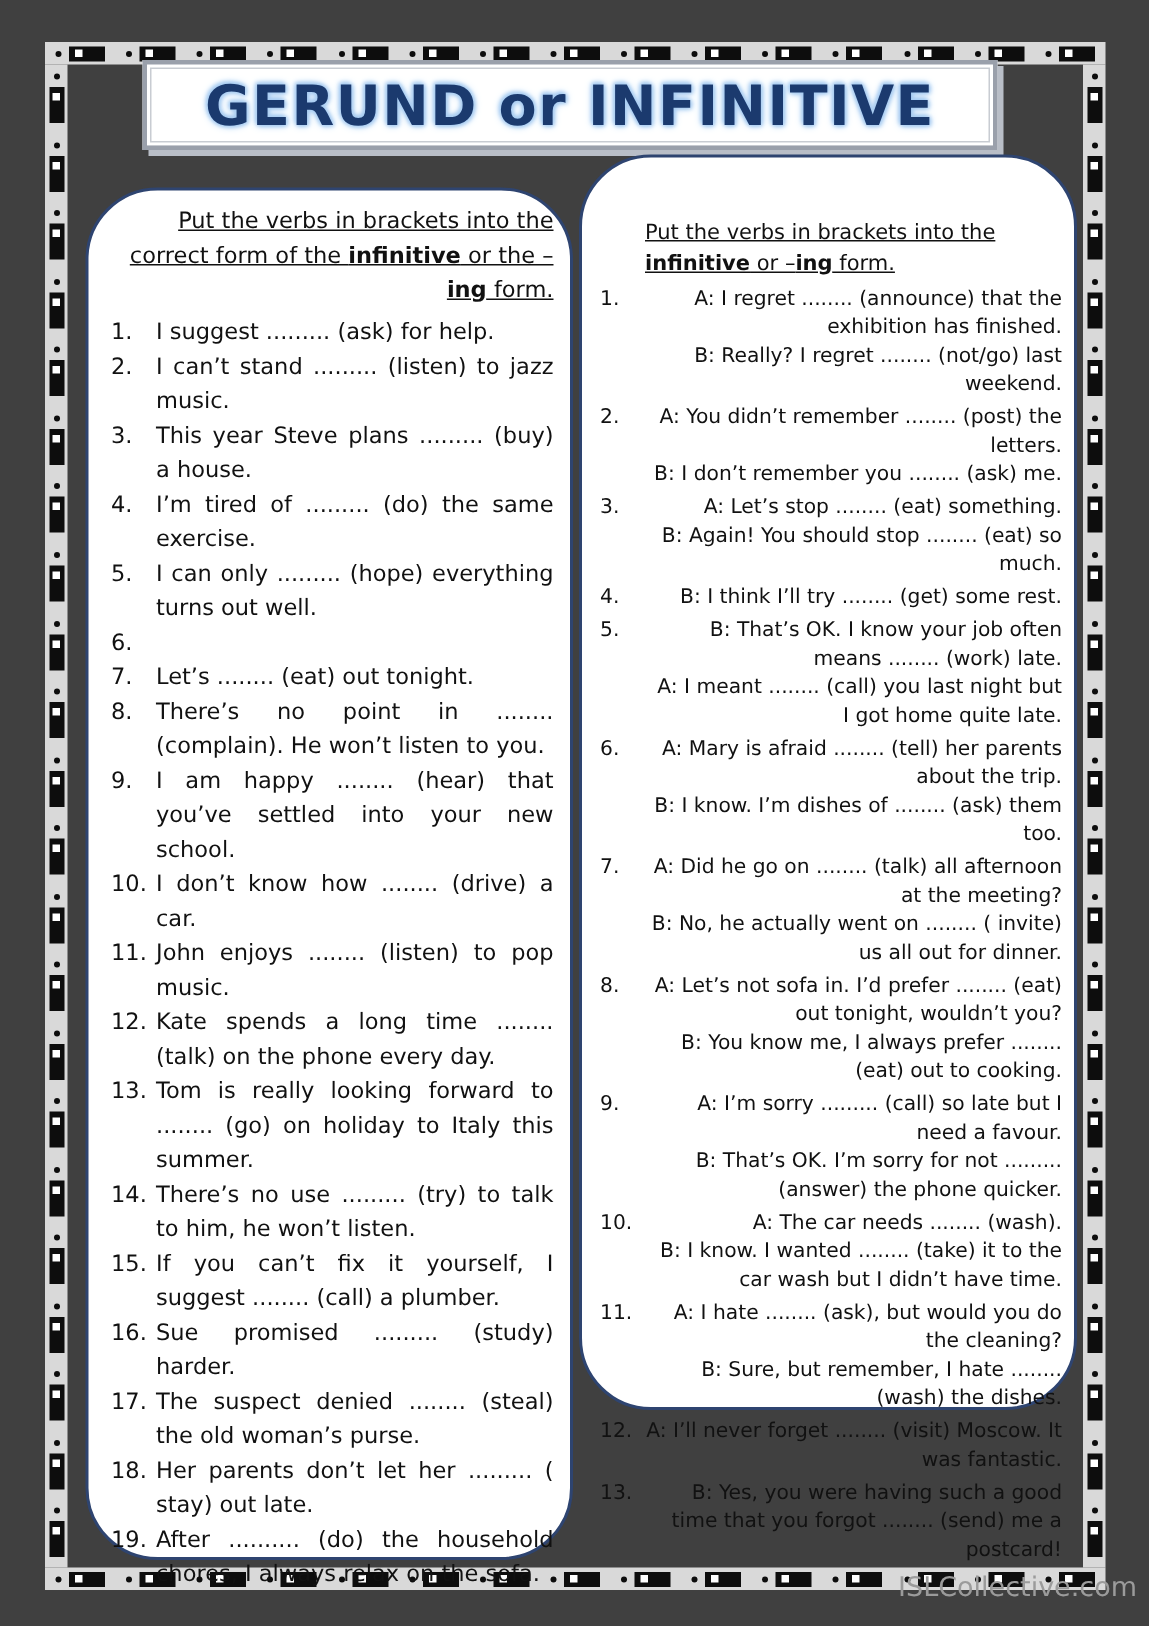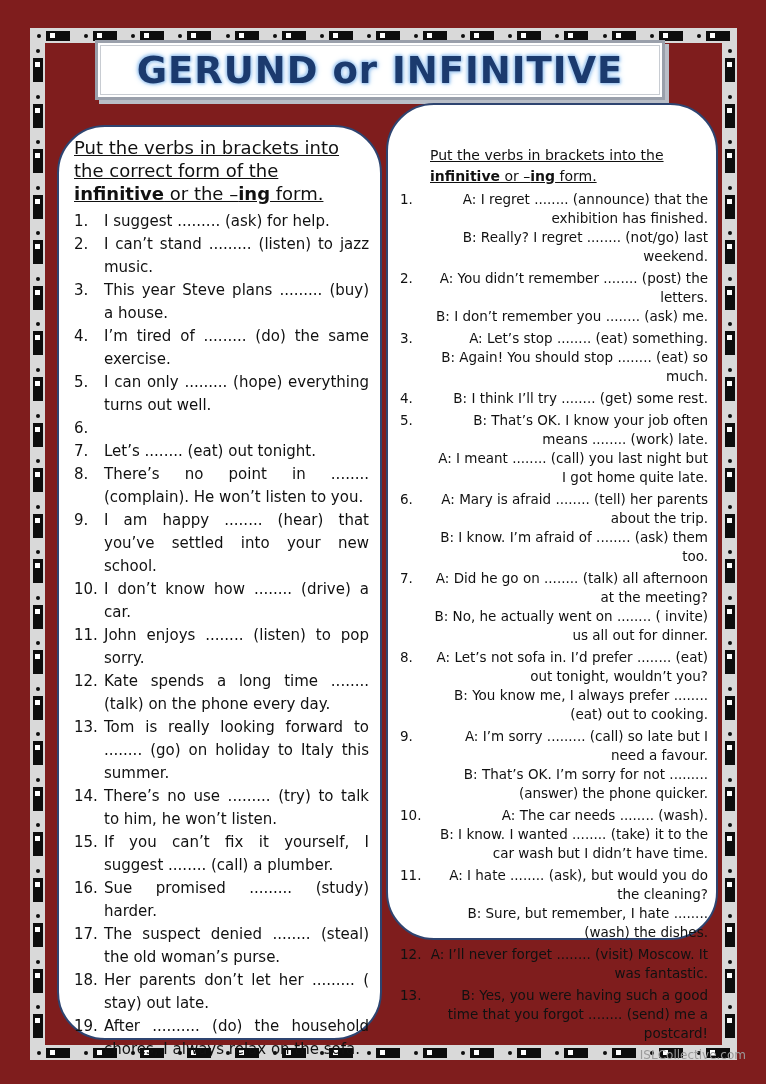--- a/index.html
+++ b/index.html
@@ -9,21 +9,21 @@
     --frame-band:#d9d9d9;
     --frame-block:#0d0d0d;
     --watermark:#9b9b9b;
   }
   *{margin:0;padding:0;box-sizing:border-box;}
   html,body{background:#fff;}
   body{font-family:"DejaVu Sans",sans-serif;}
   .page{
     position:relative;
     width:766px;height:1084px;
-    background:#7f1d1d;
+    background:#404040;
     overflow:hidden;
   }
   
   .strip{
     position:absolute;
     background:var(--frame-band);
     display:flex;
     justify-content:space-around;
     align-items:center;
     overflow:hidden;
@@ -63,37 +63,37 @@
     border:2px solid var(--panel-border);
     border-radius:48px;
     color:#111;
   }
   .panel.left-panel{left:57px;top:125px;width:325px;height:915px;padding:9px 11px 0 15px;}
   .panel.right-panel{left:386px;top:103px;width:332px;height:837px;padding:40px 8px 0 12px;}
   .instructions{
     text-decoration:underline;
     margin-bottom:5px;
   }
-  .left-panel .instructions{font-size:18px;line-height:23px;text-align:left;}
+  .left-panel .instructions{font-size:15px;line-height:23px;text-align:right;}
   .right-panel .instructions{font-size:14px;line-height:21px;text-align:left;margin-left:30px;margin-bottom:3px;}
   .items{display:block;}
   .item{display:flex;align-items:flex-start;}
   .item .num{flex:none;text-align:left;}
   .item .txt{flex:1;min-width:0;}
   .left-panel .item{font-size:15px;line-height:23px;margin-bottom:0px;}
   .left-panel .item .num{width:30px;}
   .left-panel .item .txt{text-align:justify;}
   .right-panel .item{font-size:13.5px;line-height:19px;margin-bottom:3px;}
   .right-panel .item .num{width:30px;}
   .right-panel .item .txt{text-align:right;}
   
   .watermark{
-    position:absolute;right:20px;top:1048px;
+    position:absolute;right:8px;top:1048px;
     color:var(--watermark);
-    font-size:12px;
+    font-size:18px;
   }
 </style>
 </head>
 <body>
 
 <div class="page">
 
   <div class="strip h top">
       <div class="bunit h">
         <span class="bdot"></span>
@@ -588,21 +588,21 @@
         <div class="item">
           <span class="num">9.</span>
           <span class="txt">I am happy ........ (hear) that you’ve settled into your new school.</span>
         </div>
         <div class="item">
           <span class="num">10.</span>
           <span class="txt">I don’t know how ........ (drive) a car.</span>
         </div>
         <div class="item">
           <span class="num">11.</span>
-          <span class="txt">John enjoys ........ (listen) to pop sorry.</span>
+          <span class="txt">John enjoys ........ (listen) to pop music.</span>
         </div>
         <div class="item">
           <span class="num">12.</span>
           <span class="txt">Kate spends a long time ........ (talk) on the phone every day.</span>
         </div>
         <div class="item">
           <span class="num">13.</span>
           <span class="txt">Tom is really looking forward to ........ (go) on holiday to Italy this summer.</span>
         </div>
         <div class="item">
@@ -666,21 +666,21 @@
           <span class="num">5.</span>
           <span class="txt">
             <div>B: That’s OK. I know your job often means ........ (work) late.</div>
             <div>A: I meant ........ (call) you last night but I got home quite late.</div>
           </span>
         </div>
         <div class="item">
           <span class="num">6.</span>
           <span class="txt">
             <div>A: Mary is afraid ........ (tell) her parents about the trip.</div>
-            <div>B: I know. I’m afraid of ........ (ask) them too.</div>
+            <div>B: I know. I’m dishes of ........ (ask) them too.</div>
           </span>
         </div>
         <div class="item">
           <span class="num">7.</span>
           <span class="txt">
             <div>A: Did he go on ........ (talk) all afternoon at the meeting?</div>
             <div>B: No, he actually went on ........ ( invite) us all out for dinner.</div>
           </span>
         </div>
         <div class="item">

